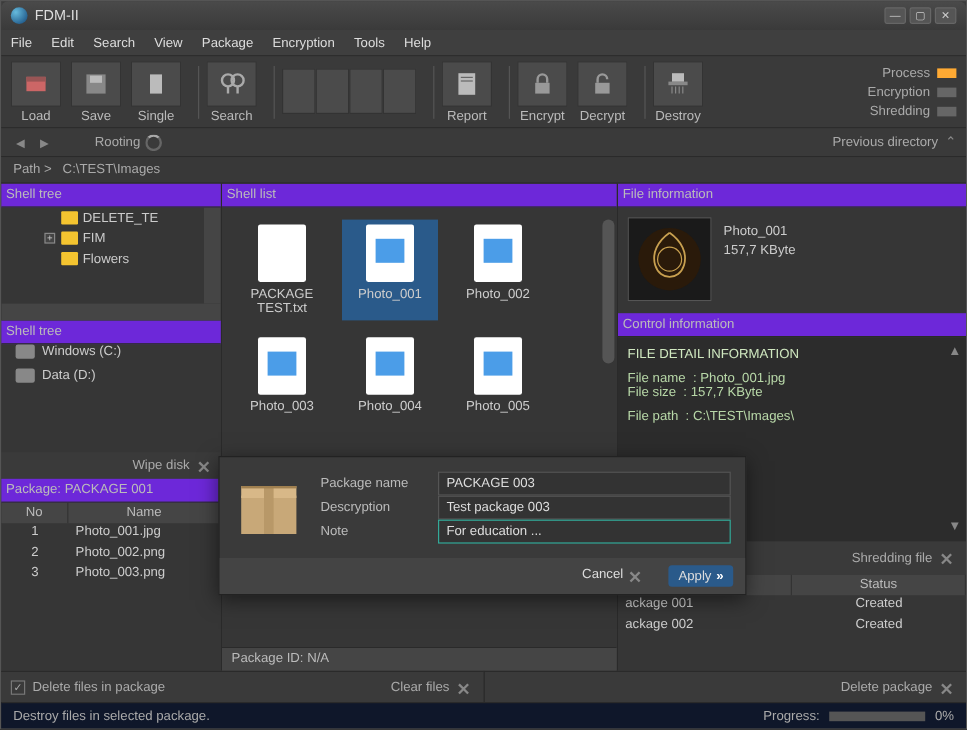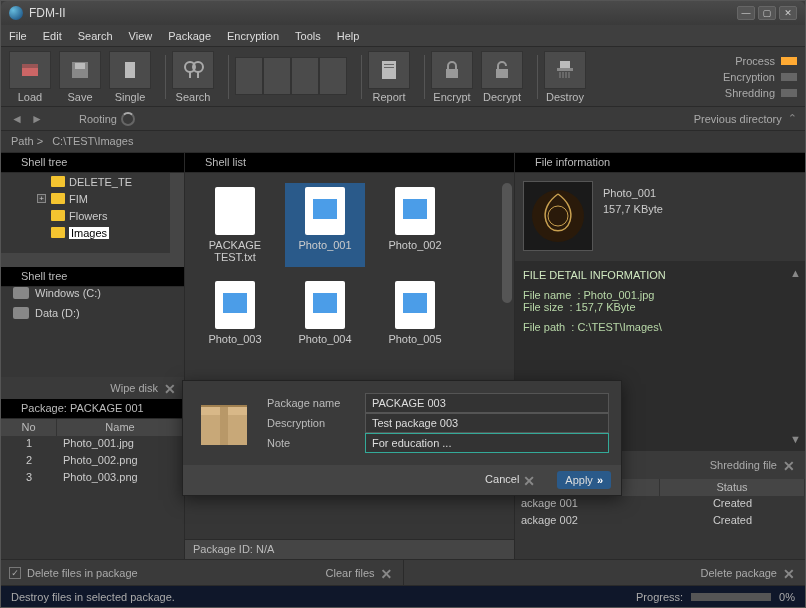--- a/index.html
+++ b/index.html
@@ -21,21 +21,21 @@
 .status-lights { margin-left: auto; display: flex; flex-direction: column; gap: 4px; font-size: 10px; color: #aaa; }
 .status-lights div { display: flex; justify-content: flex-end; align-items: center; gap: 6px; }
 .light { width: 16px; height: 8px; background: #666; }
 .light.on { background: #fa3; }
 .navbar { height: 24px; background: #3a3a3a; border-bottom: 1px solid #2a2a2a; display: flex; align-items: center; padding: 0 8px; color: #aaa; }
 .nav-arrow { width: 16px; height: 16px; color: #888; margin-right: 4px; display: flex; align-items: center; justify-content: center; font-size: 12px; }
 .spinner { width: 14px; height: 14px; border: 2px solid #666; border-top-color: #aaa; border-radius: 50%; margin-left: 4px; }
 .pathbar { height: 22px; background: #383838; border-bottom: 1px solid #2a2a2a; color: #aaa; padding: 4px 10px; }
 .main { flex: 1; display: flex; overflow: hidden; }
 .left { width: 184px; display: flex; flex-direction: column; border-right: 1px solid #2a2a2a; }
-.panel-header { height: 20px; background: #000000; color: #bbb; padding: 3px 20px; border-bottom: 1px solid #2a2a2a; }
+.panel-header { height: 20px; background: #6d28d9; color: #bbb; padding: 3px 4px; border-bottom: 1px solid #2a2a2a; }
 .tree { flex: 0 0 94px; background: #363636; overflow: hidden; position: relative; }
 .tree-row { display: flex; align-items: center; height: 17px; padding-left: 50px; color: #ccc; }
 .tree-row .folder-icon { width: 14px; height: 11px; background: #f4c430; margin-right: 4px; border-radius: 1px; }
 .tree-row.selected span { background: #fff; color: #000; padding: 0 2px; }
 .tree-row .exp { position: absolute; left: 36px; width: 9px; height: 9px; border: 1px solid #888; background: #444; color: #ccc; font-size: 8px; line-height: 7px; text-align: center; }
 .tree-scrollv { position: absolute; right: 0; top: 0; bottom: 14px; width: 14px; background: #454545; }
 .tree-scrollh { position: absolute; left: 0; right: 0; bottom: 0; height: 14px; background: #454545; }
 .drive-panel { flex: 0 0 90px; background: #363636; }
 .drive-row { display: flex; align-items: flex-start; height: 20px; padding-left: 12px; color: #ccc; gap: 6px; }
 .drive-icon { width: 16px; height: 12px; background: #888; border-radius: 2px; }
@@ -253,24 +253,20 @@
           </div>
         <div class="tree-row">
             <div class="exp">+</div>
             <div class="folder-icon"></div>
             <span>FIM</span>
           </div>
         <div class="tree-row">
             <div class="folder-icon"></div>
             <span>Flowers</span>
           </div>
-        <div class="tree-row selected">
-            <div class="folder-icon"></div>
-            <span>Images</span>
-          </div>
         <div class="tree-scrollv"></div>
         <div class="tree-scrollh"></div>
       </div>
       <div class="panel-header">Shell tree</div>
       <div class="drive-panel">
         <div class="drive-row">
             <div class="drive-icon"></div>
             <span>Windows (C:)</span>
           </div>
         <div class="drive-row">
@@ -343,20 +339,21 @@
               <circle cx="30" cy="30" r="26" fill="#2a1a0a"></circle>
               <path d="M30 8 C 40 15 45 25 42 35 C 38 48 22 48 18 35 C 15 25 20 15 30 8" fill="none" stroke="#c8a050" stroke-width="1.5"></path>
               <circle cx="30" cy="30" r="10" fill="none" stroke="#c8a050"></circle>
             </svg>
         </div>
         <div class="fi-text">
           <span>Photo_001</span>
           <span>157,7 KByte</span>
         </div>
       </div>
+      <div class="panel-header">Control information</div>
       <div class="ctrlinfo">
         <div class="ctrlinfo-line ci-hdr">FILE DETAIL INFORMATION</div>
         <div class="ctrlinfo-line" style="height:8px"></div>
         <div class="ctrlinfo-line"><span>File name  : </span><span>Photo_001.jpg</span></div>
         <div class="ctrlinfo-line"><span>File size  : </span><span>157,7 KByte</span></div>
         <div class="ctrlinfo-line" style="height:8px"></div>
         <div class="ctrlinfo-line"><span>File path  : </span><span>C:\TEST\Images\</span></div>
         <div style="position:absolute;right:4px;top:6px;color:#888">▲</div>
         <div style="position:absolute;right:4px;bottom:6px;color:#888">▼</div>
       </div>

